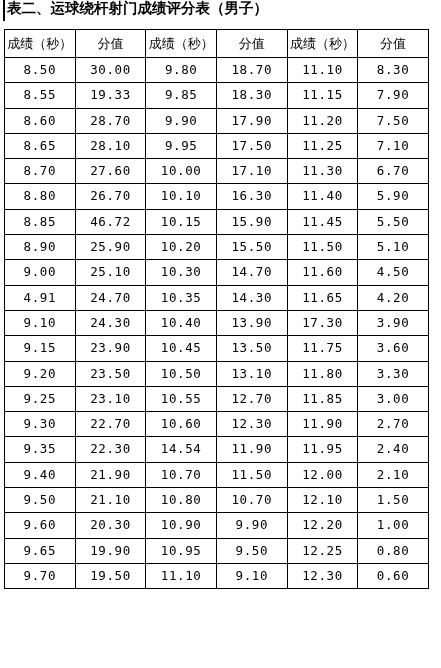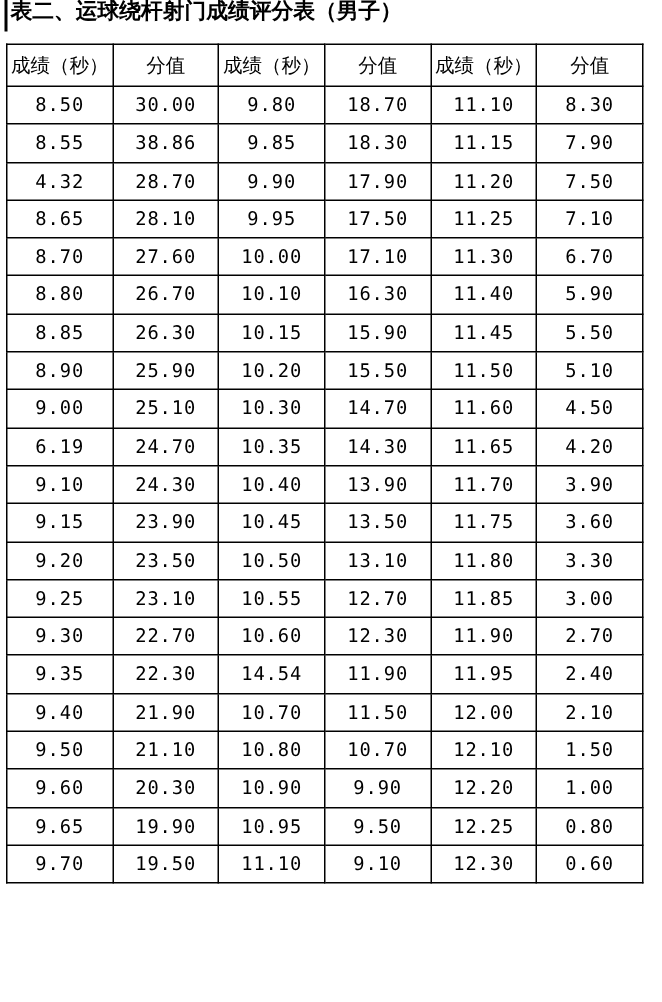--- a/index.html
+++ b/index.html
@@ -126,28 +126,28 @@
           <tr>
             <td>8.50</td>
             <td>30.00</td>
             <td>9.80</td>
             <td>18.70</td>
             <td>11.10</td>
             <td>8.30</td>
           </tr>
           <tr>
             <td>8.55</td>
-            <td>38.86</td>
+            <td>19.33</td>
             <td>9.85</td>
             <td>18.30</td>
             <td>11.15</td>
             <td>7.90</td>
           </tr>
           <tr>
-            <td>4.32</td>
+            <td>8.60</td>
             <td>28.70</td>
             <td>9.90</td>
             <td>17.90</td>
             <td>11.20</td>
             <td>7.50</td>
           </tr>
           <tr>
             <td>8.65</td>
             <td>28.10</td>
             <td>9.95</td>
@@ -166,21 +166,21 @@
           <tr>
             <td>8.80</td>
             <td>26.70</td>
             <td>10.10</td>
             <td>16.30</td>
             <td>11.40</td>
             <td>5.90</td>
           </tr>
           <tr>
             <td>8.85</td>
-            <td>26.30</td>
+            <td>46.72</td>
             <td>10.15</td>
             <td>15.90</td>
             <td>11.45</td>
             <td>5.50</td>
           </tr>
           <tr>
             <td>8.90</td>
             <td>25.90</td>
             <td>10.20</td>
             <td>15.50</td>
@@ -189,33 +189,33 @@
           </tr>
           <tr>
             <td>9.00</td>
             <td>25.10</td>
             <td>10.30</td>
             <td>14.70</td>
             <td>11.60</td>
             <td>4.50</td>
           </tr>
           <tr>
-            <td>6.19</td>
+            <td>4.91</td>
             <td>24.70</td>
             <td>10.35</td>
             <td>14.30</td>
             <td>11.65</td>
             <td>4.20</td>
           </tr>
           <tr>
             <td>9.10</td>
             <td>24.30</td>
             <td>10.40</td>
             <td>13.90</td>
-            <td>11.70</td>
+            <td>17.30</td>
             <td>3.90</td>
           </tr>
           <tr>
             <td>9.15</td>
             <td>23.90</td>
             <td>10.45</td>
             <td>13.50</td>
             <td>11.75</td>
             <td>3.60</td>
           </tr>

